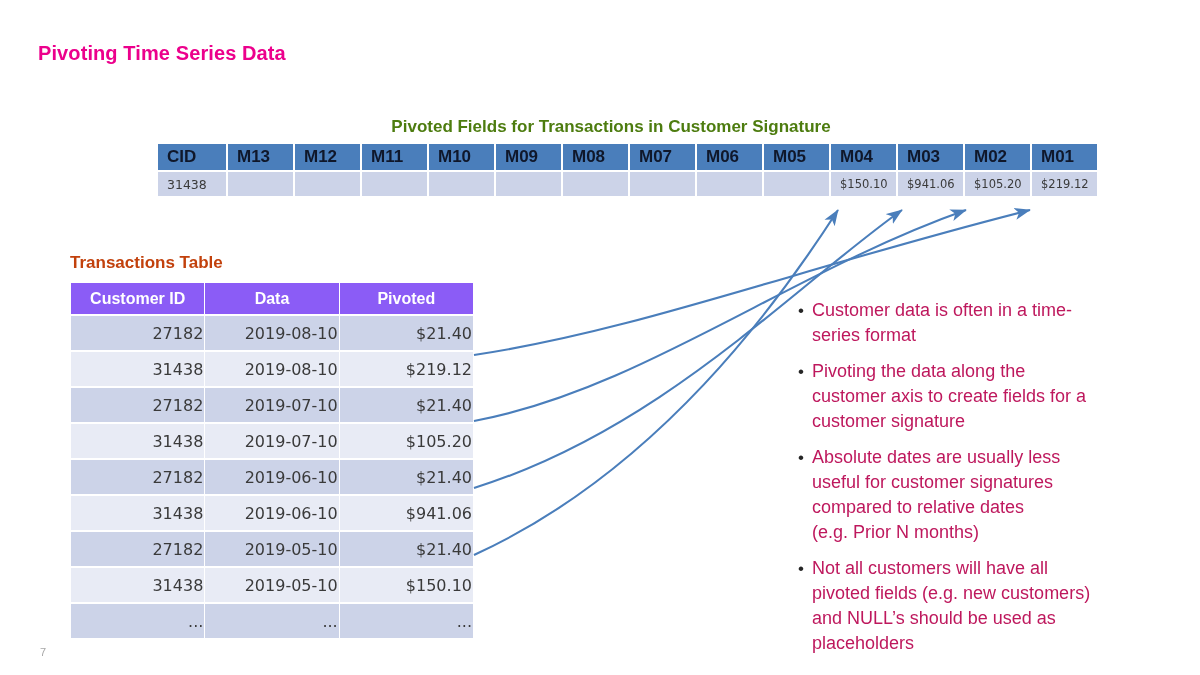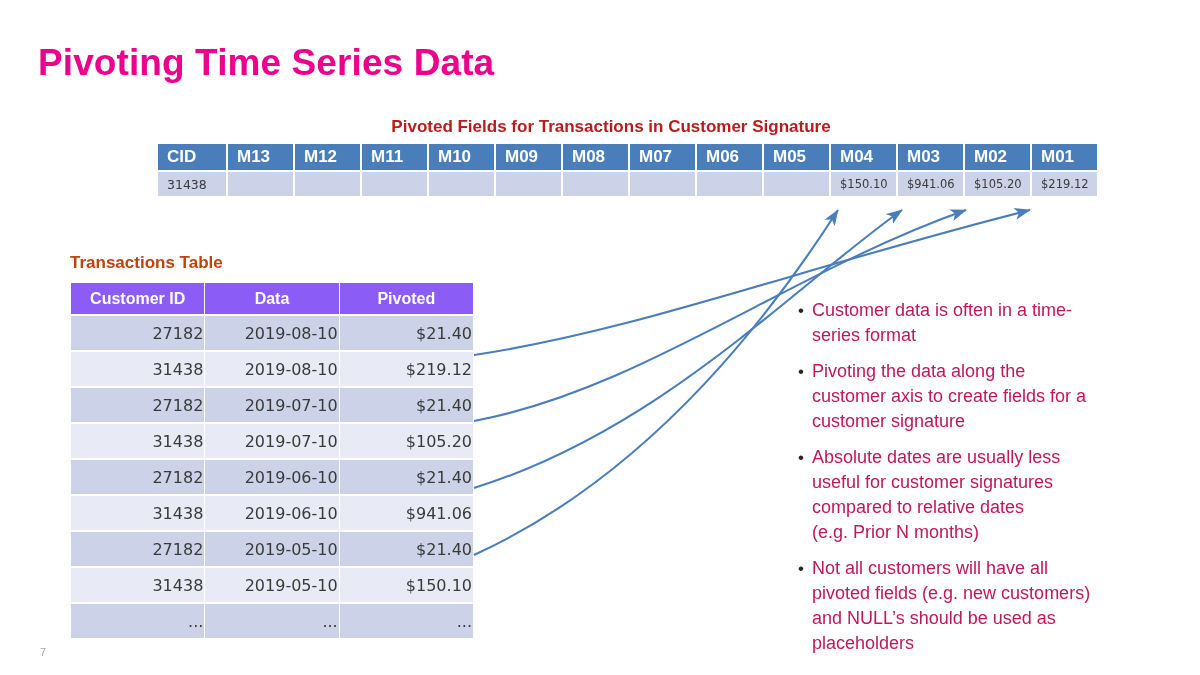--- a/index.html
+++ b/index.html
@@ -14,51 +14,51 @@
     position: relative;
     overflow: hidden;
     -webkit-font-smoothing: antialiased;
   }
 
   
   #slide-title {
     position: absolute;
     left: 38px;
     top: 42px;
-    font-size: 37px;
+    font-size: 20px;
     font-weight: bold;
     color: #ec008c;
     letter-spacing: 0.1px;
     white-space: nowrap;
   }
 
   
   #pivot-caption {
     position: absolute;
     left: 155px;
     top: 117px;
     width: 912px;
     text-align: center;
     font-size: 17px;
     font-weight: bold;
-    color: #b91c1c;
+    color: #4d7c0f;
     white-space: nowrap;
   }
   #pivot-table {
     position: absolute;
     left: 156px;
     top: 142px;
     width: 910px;
     border-collapse: separate;
     border-spacing: 2px 2px;
     table-layout: fixed;
   }
   #pivot-table th {
     background: #4a7ebb;
-    color: #ffffff;
+    color: #0f172a;
     font-size: 17px;
     font-weight: bold;
     height: 26px;
     text-align: left;
     padding: 0 0 0 9px;
     border: 0;
   }
   #pivot-table td {
     background: #ccd3e8;
     color: #3a3a3a;

